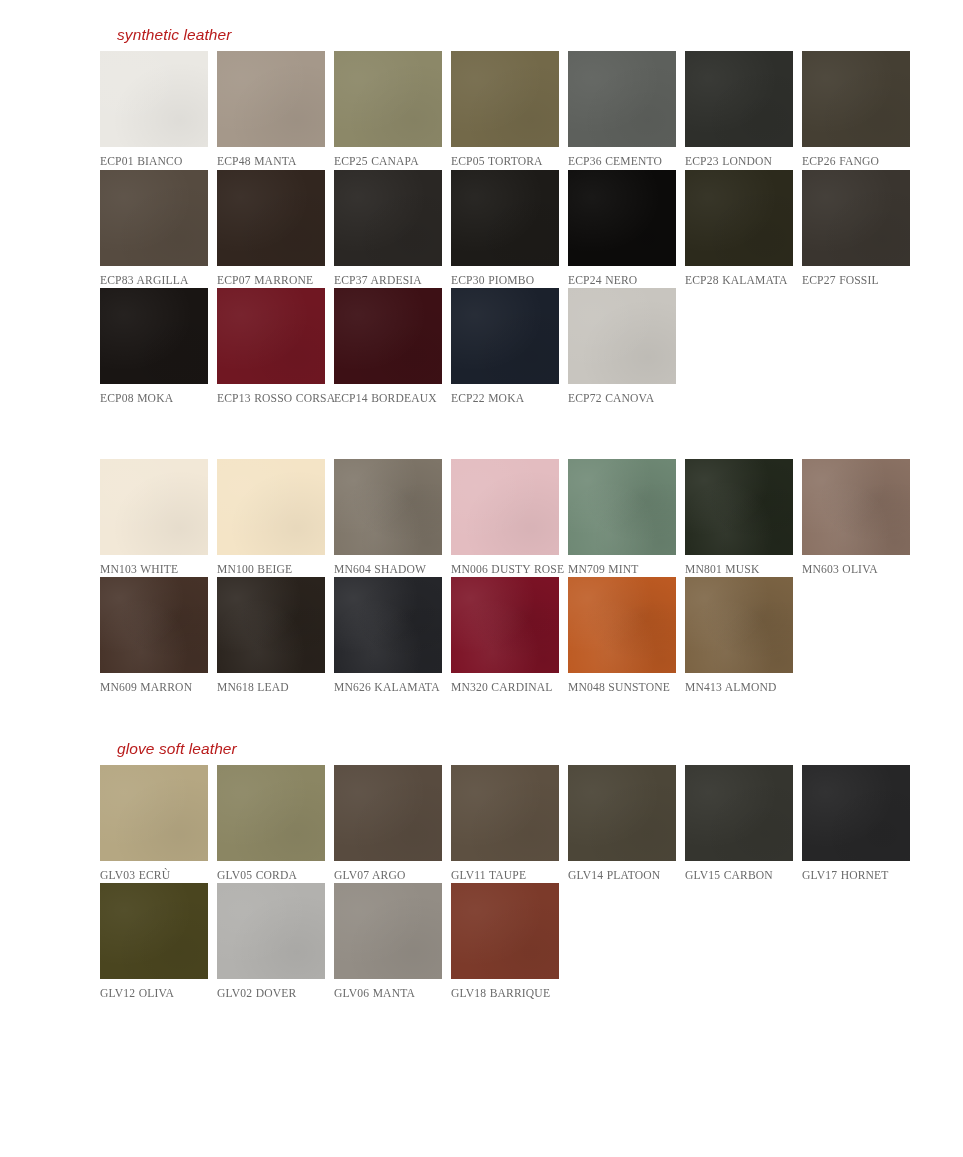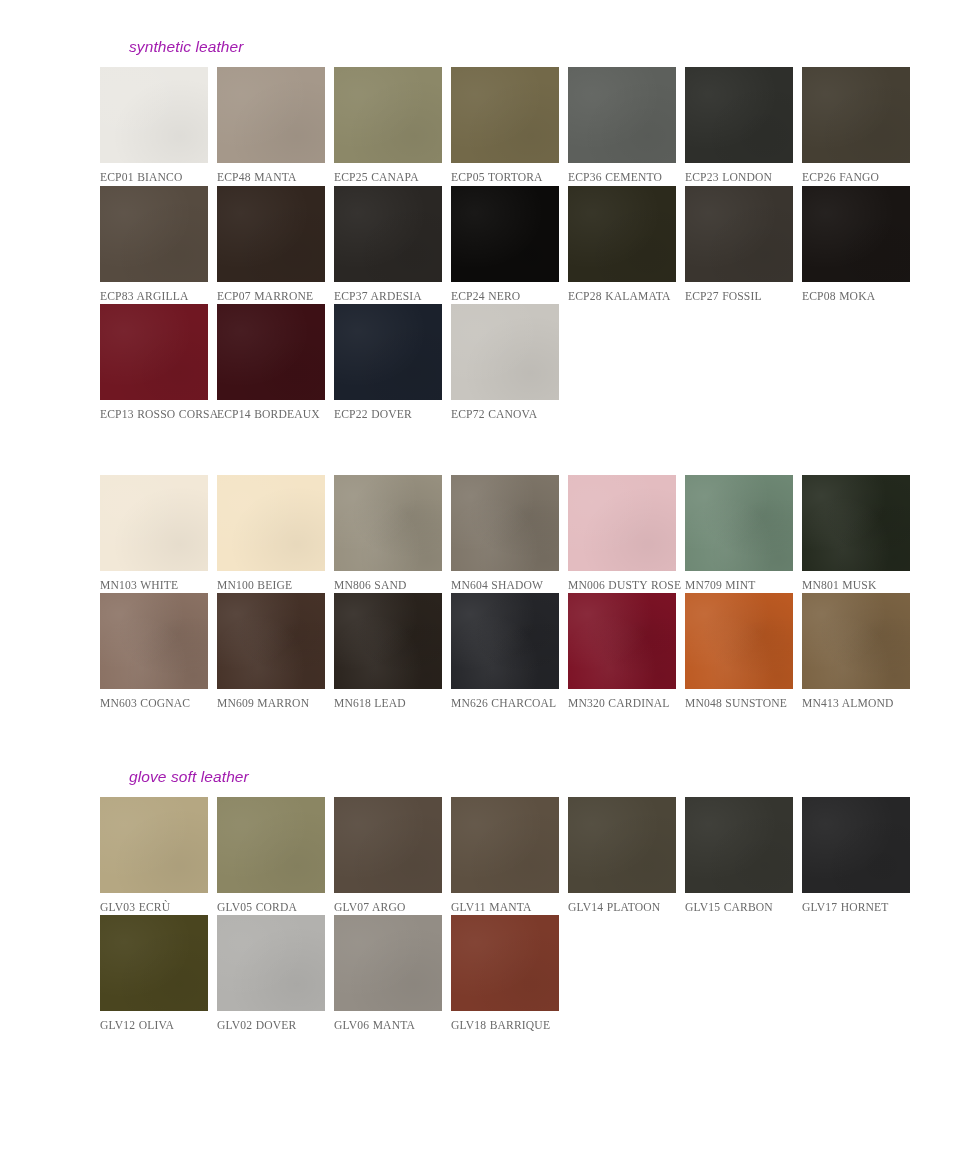--- a/index.html
+++ b/index.html
@@ -25,24 +25,24 @@
   }
 
   .section {
     padding-left: 100px;
     padding-right: 18px;
   }
 
   .section-header {
     font-style: italic;
     font-size: 15.5px;
-    color: #a21caf;
+    color: #b91c1c;
     letter-spacing: 0.1px;
     padding-left: 17px;
-    margin: 12px;
+    margin: 0;
     line-height: 1.1;
     font-weight: 400;
   }
 
   .section-synthetic { padding-top: 26px; }
   .section-micro     { padding-top: 44px; }
   .section-glove     { padding-top: 44px; }
 
   .swatch-grid {
     display: grid;
@@ -137,20 +137,24 @@
         </div>
         <div class="swatch-cell">
           <div class="swatch-chip" style="background-color: rgb(50, 38, 31);"></div>
           <div class="swatch-label">ECP07 MARRONE</div>
         </div>
         <div class="swatch-cell">
           <div class="swatch-chip" style="background-color: rgb(42, 39, 36);"></div>
           <div class="swatch-label">ECP37 ARDESIA</div>
         </div>
         <div class="swatch-cell">
+          <div class="swatch-chip" style="background-color: rgb(29, 27, 24);"></div>
+          <div class="swatch-label">ECP30 PIOMBO</div>
+        </div>
+        <div class="swatch-cell">
           <div class="swatch-chip" style="background-color: rgb(12, 11, 10);"></div>
           <div class="swatch-label">ECP24 NERO</div>
         </div>
         <div class="swatch-cell">
           <div class="swatch-chip" style="background-color: rgb(44, 42, 28);"></div>
           <div class="swatch-label">ECP28 KALAMATA</div>
         </div>
         <div class="swatch-cell">
           <div class="swatch-chip" style="background-color: rgb(58, 53, 47);"></div>
           <div class="swatch-label">ECP27 FOSSIL</div>
@@ -162,74 +166,70 @@
         <div class="swatch-cell">
           <div class="swatch-chip" style="background-color: rgb(112, 23, 34);"></div>
           <div class="swatch-label">ECP13 ROSSO CORSA</div>
         </div>
         <div class="swatch-cell">
           <div class="swatch-chip" style="background-color: rgb(61, 16, 21);"></div>
           <div class="swatch-label">ECP14 BORDEAUX</div>
         </div>
         <div class="swatch-cell">
           <div class="swatch-chip" style="background-color: rgb(27, 33, 44);"></div>
-          <div class="swatch-label">ECP22 DOVER</div>
+          <div class="swatch-label">ECP22 MOKA</div>
         </div>
         <div class="swatch-cell">
           <div class="swatch-chip" style="background-color: rgb(200, 197, 191);"></div>
           <div class="swatch-label">ECP72 CANOVA</div>
         </div>
       </div>
   </div>
 
   <div class="section section-micro">
     <div class="swatch-grid">
         <div class="swatch-cell">
           <div class="swatch-chip" style="background-color: rgb(242, 232, 215);"></div>
           <div class="swatch-label">MN103 WHITE</div>
         </div>
         <div class="swatch-cell">
           <div class="swatch-chip" style="background-color: rgb(244, 228, 198);"></div>
           <div class="swatch-label">MN100 BEIGE</div>
         </div>
         <div class="swatch-cell">
-          <div class="swatch-chip grain" style="background-color: rgb(151, 144, 127);"></div>
-          <div class="swatch-label">MN806 SAND</div>
-        </div>
-        <div class="swatch-cell">
           <div class="swatch-chip grain" style="background-color: rgb(126, 117, 104);"></div>
           <div class="swatch-label">MN604 SHADOW</div>
         </div>
         <div class="swatch-cell">
           <div class="swatch-chip" style="background-color: rgb(227, 188, 192);"></div>
           <div class="swatch-label">MN006 DUSTY ROSE</div>
         </div>
         <div class="swatch-cell">
           <div class="swatch-chip grain" style="background-color: rgb(110, 136, 116);"></div>
           <div class="swatch-label">MN709 MINT</div>
         </div>
         <div class="swatch-cell">
           <div class="swatch-chip grain" style="background-color: rgb(35, 41, 29);"></div>
           <div class="swatch-label">MN801 MUSK</div>
         </div>
         <div class="swatch-cell">
           <div class="swatch-chip grain" style="background-color: rgb(138, 113, 99);"></div>
-          <div class="swatch-label">MN603 COGNAC</div>
+          <div class="swatch-label">MN603 OLIVA</div>
         </div>
         <div class="swatch-cell">
           <div class="swatch-chip grain" style="background-color: rgb(70, 50, 40);"></div>
           <div class="swatch-label">MN609 MARRON</div>
         </div>
         <div class="swatch-cell">
           <div class="swatch-chip grain" style="background-color: rgb(42, 35, 29);"></div>
           <div class="swatch-label">MN618 LEAD</div>
         </div>
         <div class="swatch-cell">
           <div class="swatch-chip grain" style="background-color: rgb(37, 38, 42);"></div>
-          <div class="swatch-label">MN626 CHARCOAL</div>
+          <div class="swatch-label">MN626 KALAMATA</div>
         </div>
         <div class="swatch-cell">
           <div class="swatch-chip grain" style="background-color: rgb(124, 18, 37);"></div>
           <div class="swatch-label">MN320 CARDINAL</div>
         </div>
         <div class="swatch-cell">
           <div class="swatch-chip grain" style="background-color: rgb(189, 90, 34);"></div>
           <div class="swatch-label">MN048 SUNSTONE</div>
         </div>
         <div class="swatch-cell">
@@ -249,21 +249,21 @@
         <div class="swatch-cell">
           <div class="swatch-chip" style="background-color: rgb(139, 134, 99);"></div>
           <div class="swatch-label">GLV05 CORDA</div>
         </div>
         <div class="swatch-cell">
           <div class="swatch-chip" style="background-color: rgb(88, 75, 63);"></div>
           <div class="swatch-label">GLV07 ARGO</div>
         </div>
         <div class="swatch-cell">
           <div class="swatch-chip" style="background-color: rgb(93, 80, 65);"></div>
-          <div class="swatch-label">GLV11 MANTA</div>
+          <div class="swatch-label">GLV11 TAUPE</div>
         </div>
         <div class="swatch-cell">
           <div class="swatch-chip" style="background-color: rgb(76, 70, 56);"></div>
           <div class="swatch-label">GLV14 PLATOON</div>
         </div>
         <div class="swatch-cell">
           <div class="swatch-chip" style="background-color: rgb(53, 53, 47);"></div>
           <div class="swatch-label">GLV15 CARBON</div>
         </div>
         <div class="swatch-cell">

